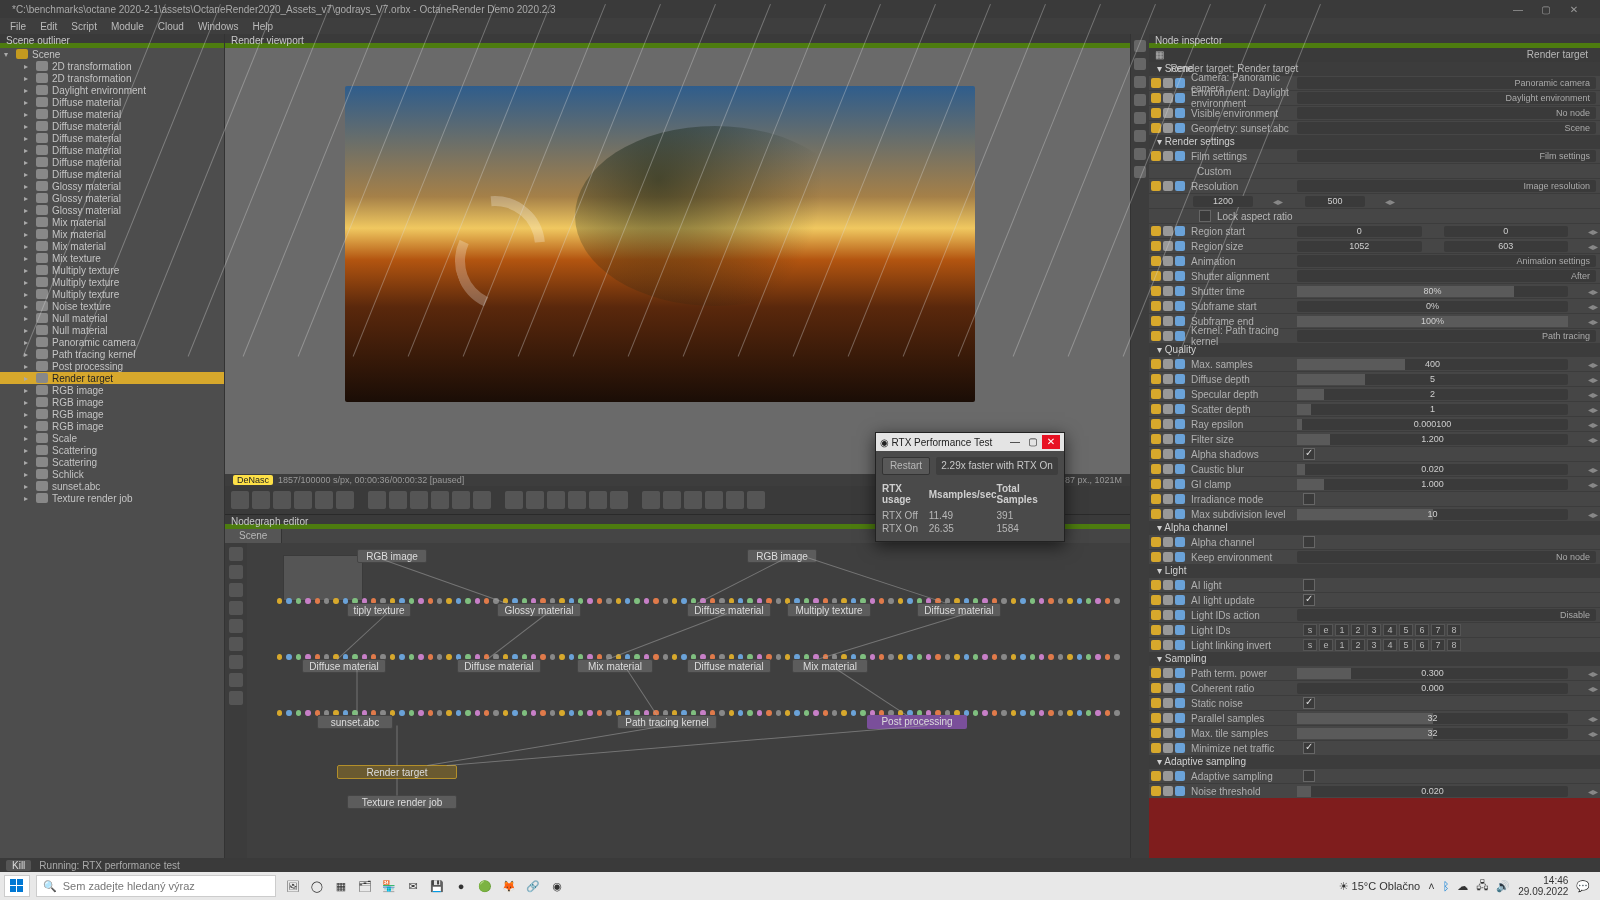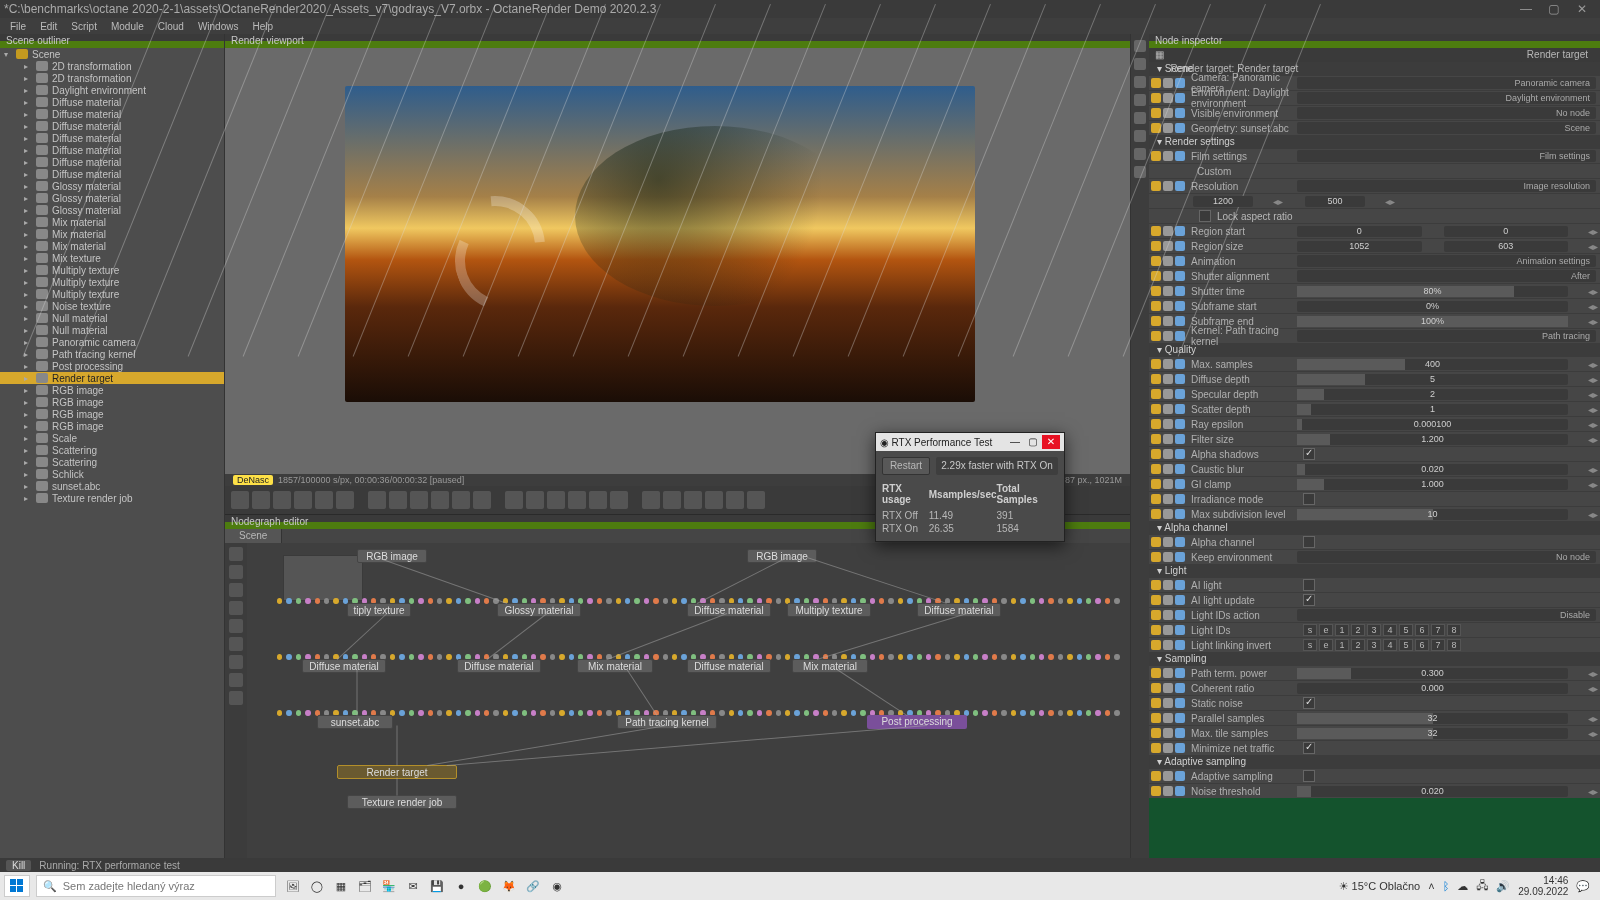--- a/index.html
+++ b/index.html
@@ -1,27 +1,27 @@
 <!DOCTYPE html>
 <html><head>
 <meta charset="utf-8">
 <style>
 * { margin:0; padding:0; box-sizing:border-box; font-family:"Segoe UI",Arial,sans-serif; }
 body { background:#484848; color:#b8b8b8; font-size:10px; width:1600px; height:900px; overflow:hidden; position:relative; }
-.titlebar { height:18px; background:#3a3a3a; display:flex; align-items:center; padding:0 4px; color:#aaa; font-size:12px; }
+.titlebar { height:18px; background:#3a3a3a; display:flex; align-items:center; padding:0 12px; color:#aaa; font-size:10px; }
 .titlebar .spacer { flex:1; }
 .titlebar .winbtn { width:28px; text-align:center; color:#999; }
 .menubar { height:16px; background:#3e3e3e; display:flex; align-items:center; gap:14px; padding:0 10px; color:#bbb; font-size:10px; }
 .menubar span { cursor:default; }
 
 .workspace { position:absolute; top:34px; left:0; right:0; bottom:28px; display:flex; }
 
 
 .outliner { width:225px; background:#454545; display:flex; flex-direction:column; border-right:1px solid #333; }
-.panel-hdr { height:14px; background:#3a3a3a; padding:0 6px; line-height:14px; color:#c8c8c8; font-size:10px; border-bottom:7px solid #4d7c0f;}
+.panel-hdr { height:14px; background:#3a3a3a; padding:0 6px; line-height:14px; color:#c8c8c8; font-size:10px; border-bottom:5px solid #4d7c0f;}
 .outliner-body { flex:1; overflow:auto; background:#4d4d4d; }
 .tree-row { height:12px; display:flex; align-items:center; gap:4px; padding-left:4px; font-size:10px; color:#c4c4c4; }
 .tree-row .ico { width:12px; height:10px; background:#888; border-radius:2px; display:inline-block; }
 .tree-row .arrow { width:8px; color:#aaa; font-size:8px; }
 .tree-row.child { padding-left:24px; }
 .tree-row.sel { background:#d7a82c; color:#222; }
 
 
 .center { flex:1; display:flex; flex-direction:column; }
 .viewport-pane { height:480px; background:#6a6a6a; position:relative; }
@@ -64,21 +64,21 @@
 .node { position:absolute; height:14px; border-radius:2px; font-size:10px; line-height:14px; text-align:center; color:#ddd; }
 .node.grey { background:#5c5c5c; border:1px solid #444;}
 .node.purple { background:#7a4f9a; }
 .node.yellow { background:#6a5a30; border:1px solid #b38f2a;}
 .port-row { position:absolute; left:30px; right:10px; height:8px; display:flex; gap:4px; align-items:center;}
 .port-row .p { width:6px; height:6px; border-radius:50%; }
 .nm { position:absolute; left:36px; top:12px; width:80px; height:46px; background:#555; border:1px solid #3a3a3a; }
 .wire { position:absolute; border-top:1px solid #aaa; opacity:.5; transform-origin:left center;}
 
 
-.inspector { width:470px; background:#14532d; border-left:1px solid #333; display:flex; }
+.inspector { width:470px; background:#7f1d1d; border-left:1px solid #333; display:flex; }
 .insp-rail { width:18px; background:#3d3d3d; display:flex; flex-direction:column; align-items:center; gap:6px; padding-top:6px;}
 .insp-rail .r { width:12px;height:12px;background:#666;border-radius:2px;}
 .insp-body { flex:1; overflow:auto; }
 .insp-head { height:14px; background:#3a3a3a; padding:0 6px; line-height:14px; display:flex; gap:6px; align-items:center;}
 .insp-head .rt { flex:1;margin-top:28px; }
 .section { background:#464646; }
 .section .sh { height:13px; background:#3c3c3c; padding:0 8px; line-height:13px; color:#d0d0d0; font-size:10px; display:flex; align-items:center; gap:4px;}
 .prop { height:15px; display:flex; align-items:center; font-size:10px; border-top:1px solid #3c3c3c;}
 .prop .micro { display:flex; gap:2px; padding:0 2px;}
 .prop .micro span { width:10px;height:10px;background:#5a5a5a;border-radius:2px; display:inline-block;}

